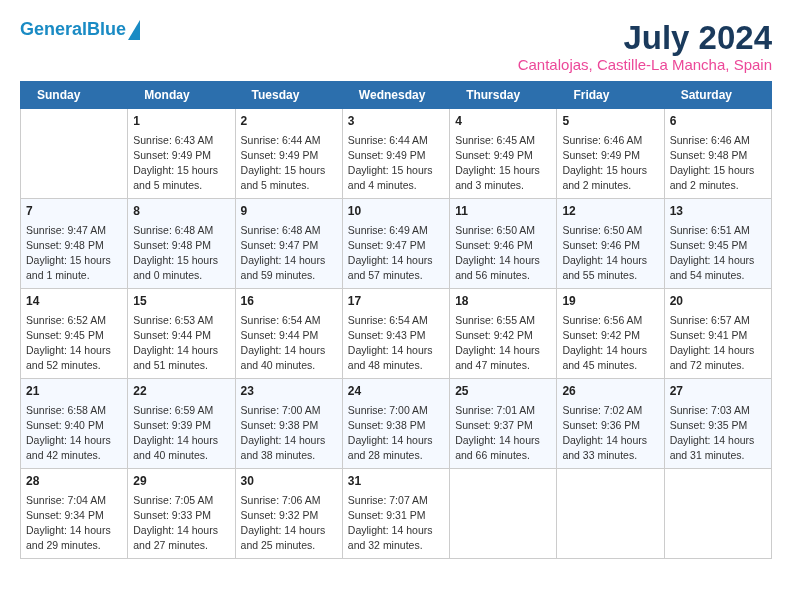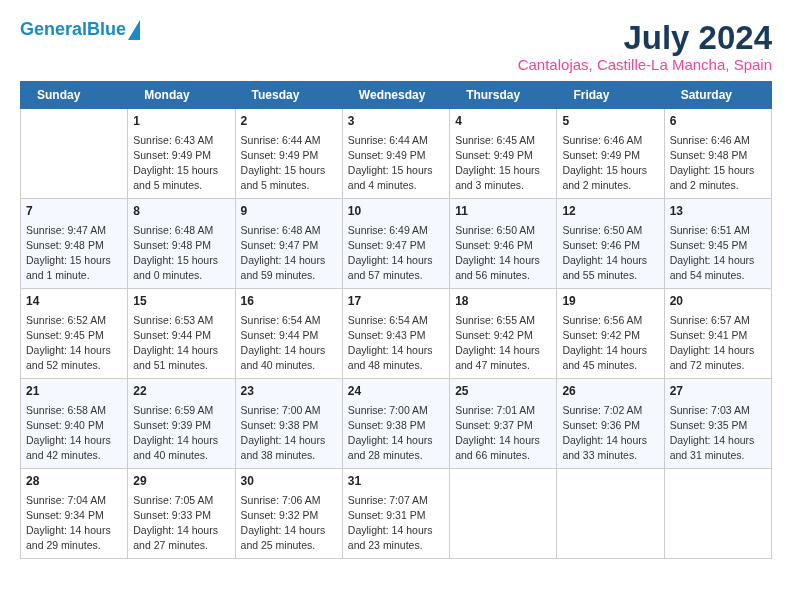--- a/index.html
+++ b/index.html
@@ -344,20 +344,20 @@
           <div class="day-info">Sunrise: 7:06 AM</div>
           <div class="day-info">Sunset: 9:32 PM</div>
           <div class="day-info">Daylight: 14 hours</div>
           <div class="day-info">and 25 minutes.</div>
         </td>
         <td>
           <span class="day-num">31</span>
           <div class="day-info">Sunrise: 7:07 AM</div>
           <div class="day-info">Sunset: 9:31 PM</div>
           <div class="day-info">Daylight: 14 hours</div>
-          <div class="day-info">and 23 minutes.</div>
+          <div class="day-info">and 32 minutes.</div>
         </td>
         <td class="empty"></td>
         <td class="empty"></td>
         <td class="empty"></td>
       </tr>
     </tbody>
 </table>
 
 </body></html>

